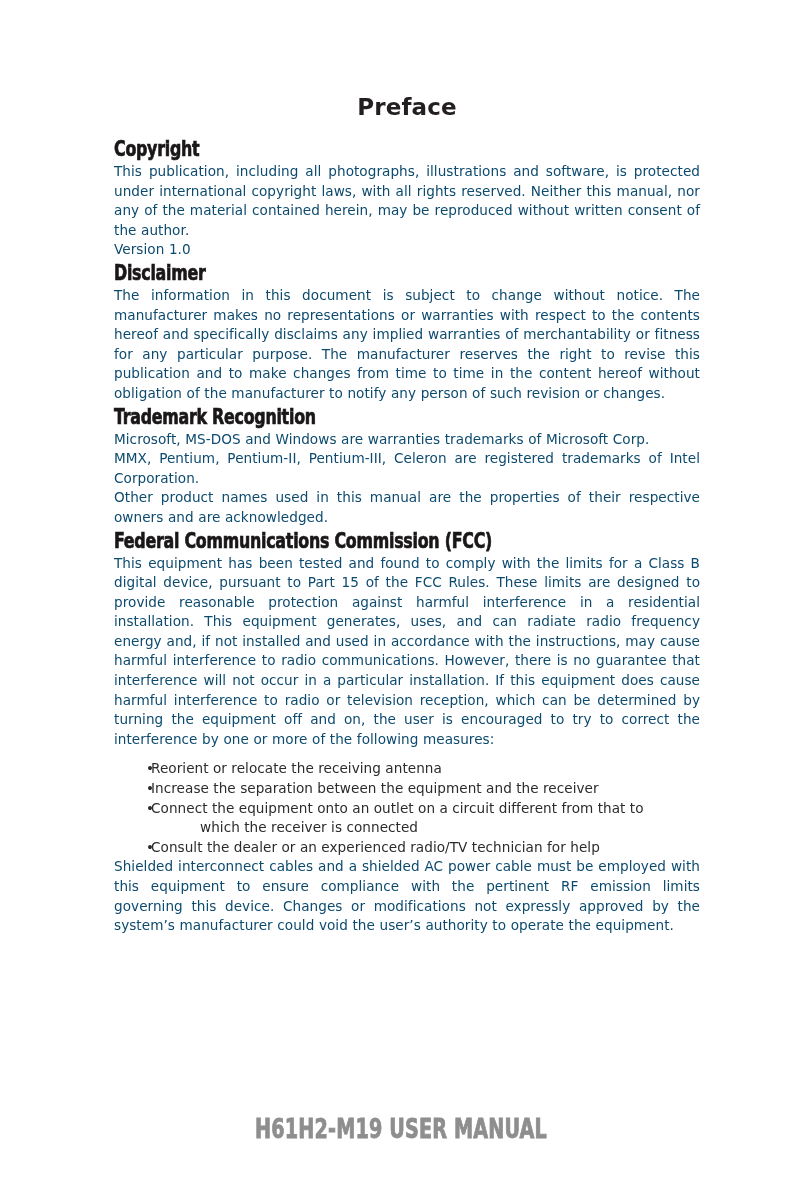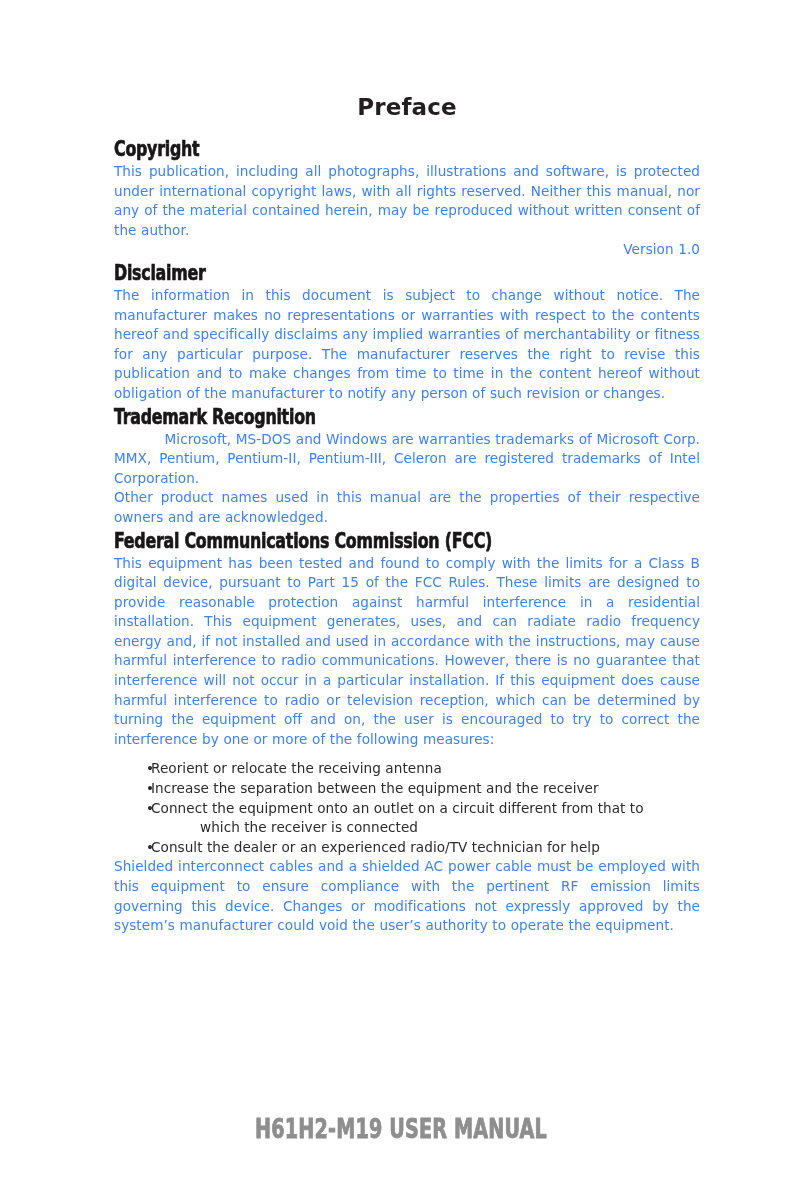--- a/index.html
+++ b/index.html
@@ -58,27 +58,26 @@
     transform-origin: left center;
     width: 125%;
     -webkit-text-stroke: 0.7px #1a1718;
   }
 
   p.body-text {
     margin: 0;
     font-size: 13.6px;
     line-height: 19.6px;
     text-align: justify;
-    color: #3b82f6;
+    color: #0c4a6e;
     letter-spacing: 0.05px;
     word-spacing: 0.2px;
   }
   p.body-text.ragged {
-    text-align: right;
-    margin-left: 27px;
+    text-align: left;
   }
 
   
   .sp-head-top-lg { margin-top: 22px; }
   .sp-after-head  { margin-top: 15px; }
   .sp-para        { margin-top: 15px; }
   .sp-para-sm     { margin-top: 14px; }
 
   
   ul.measure-list {

